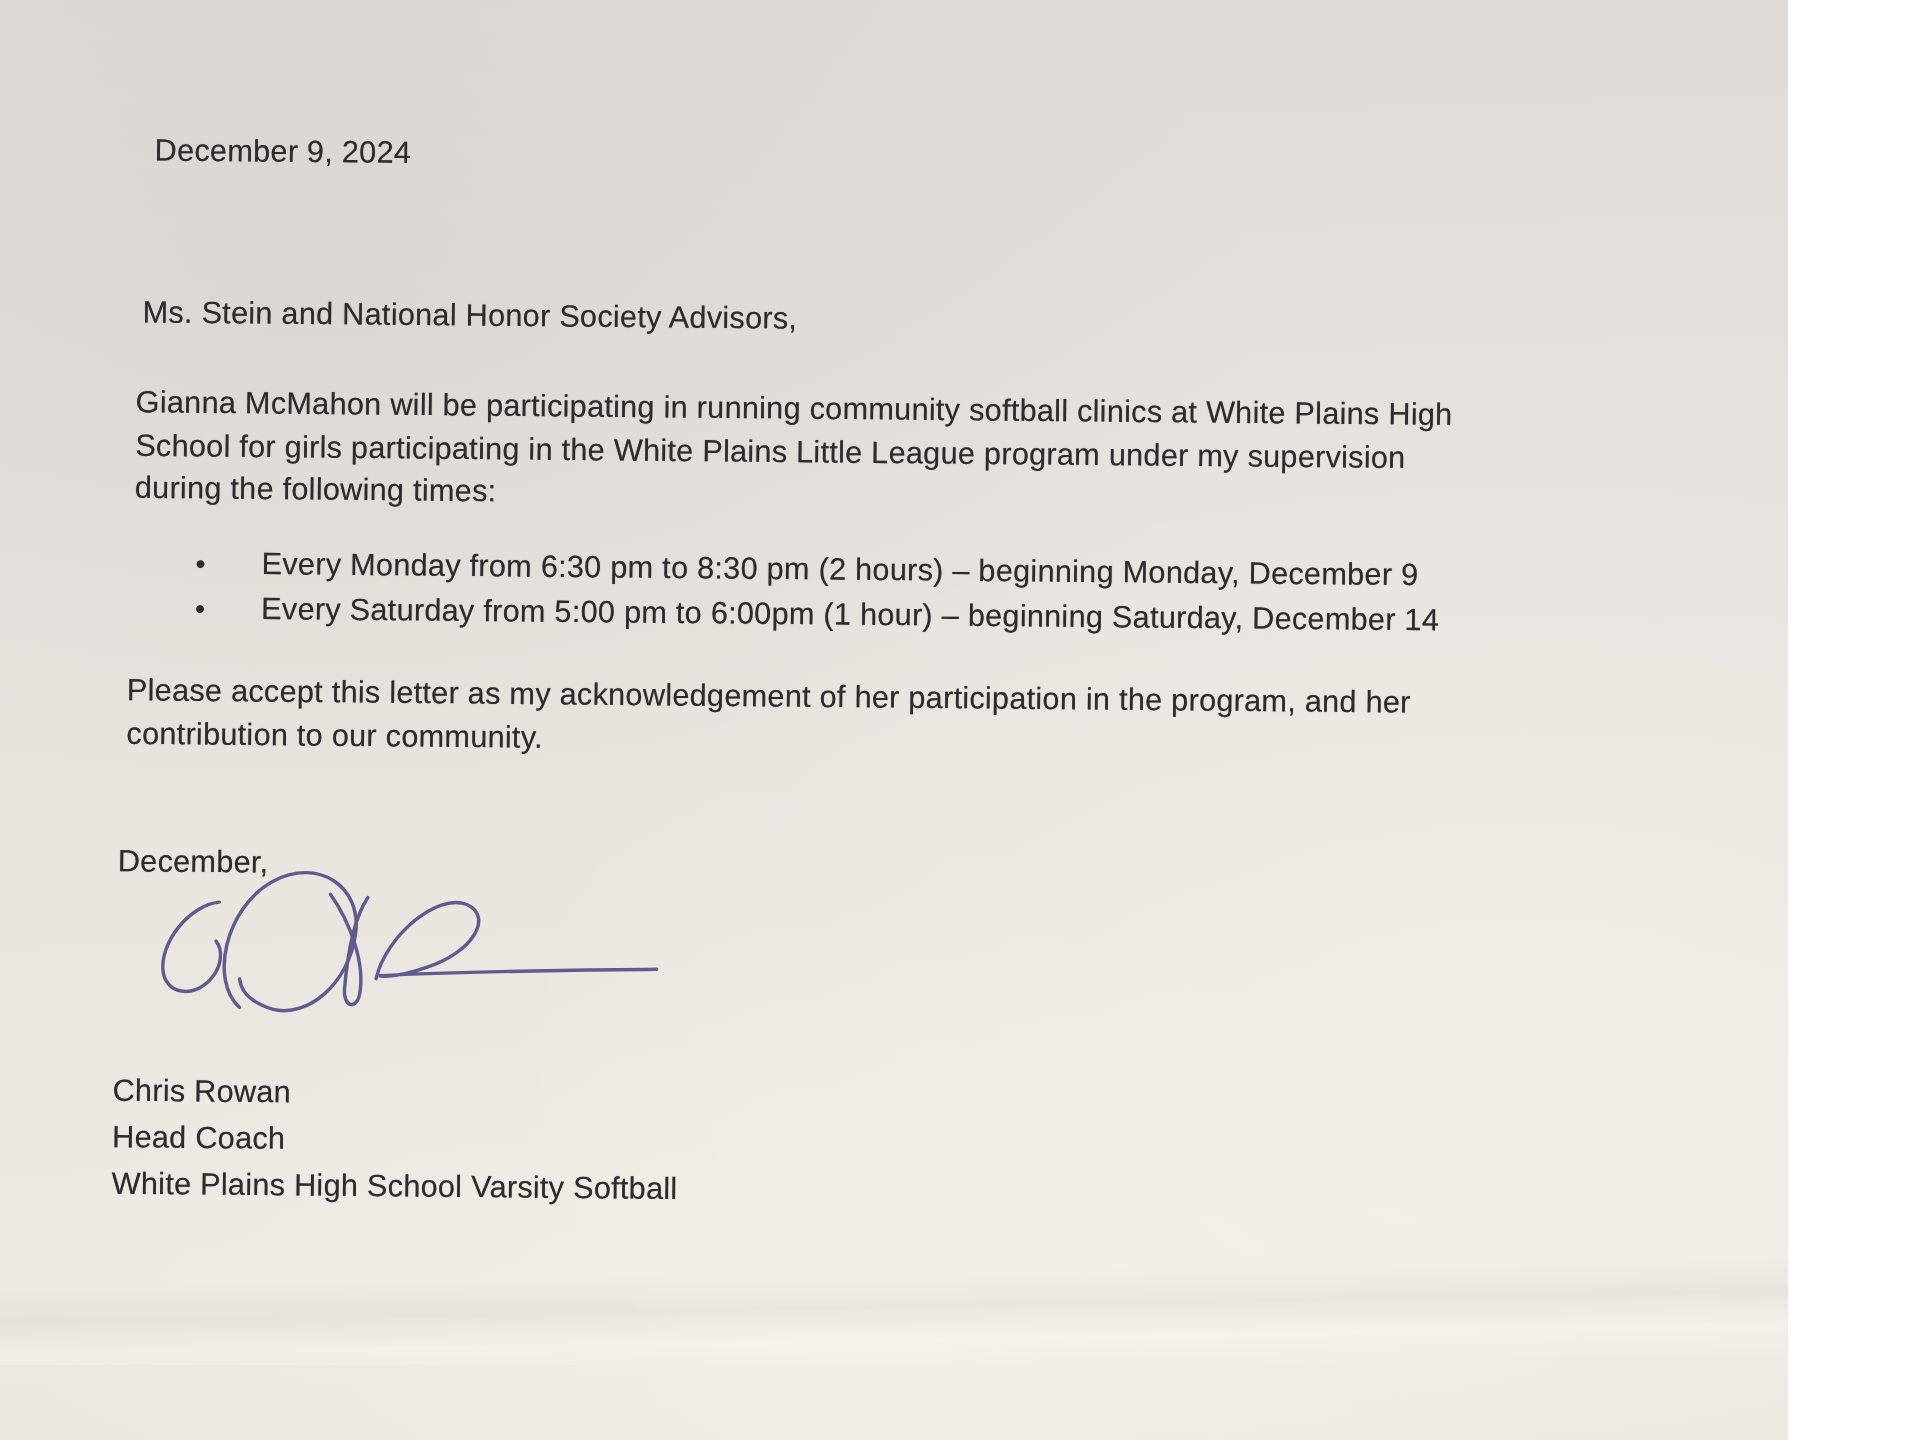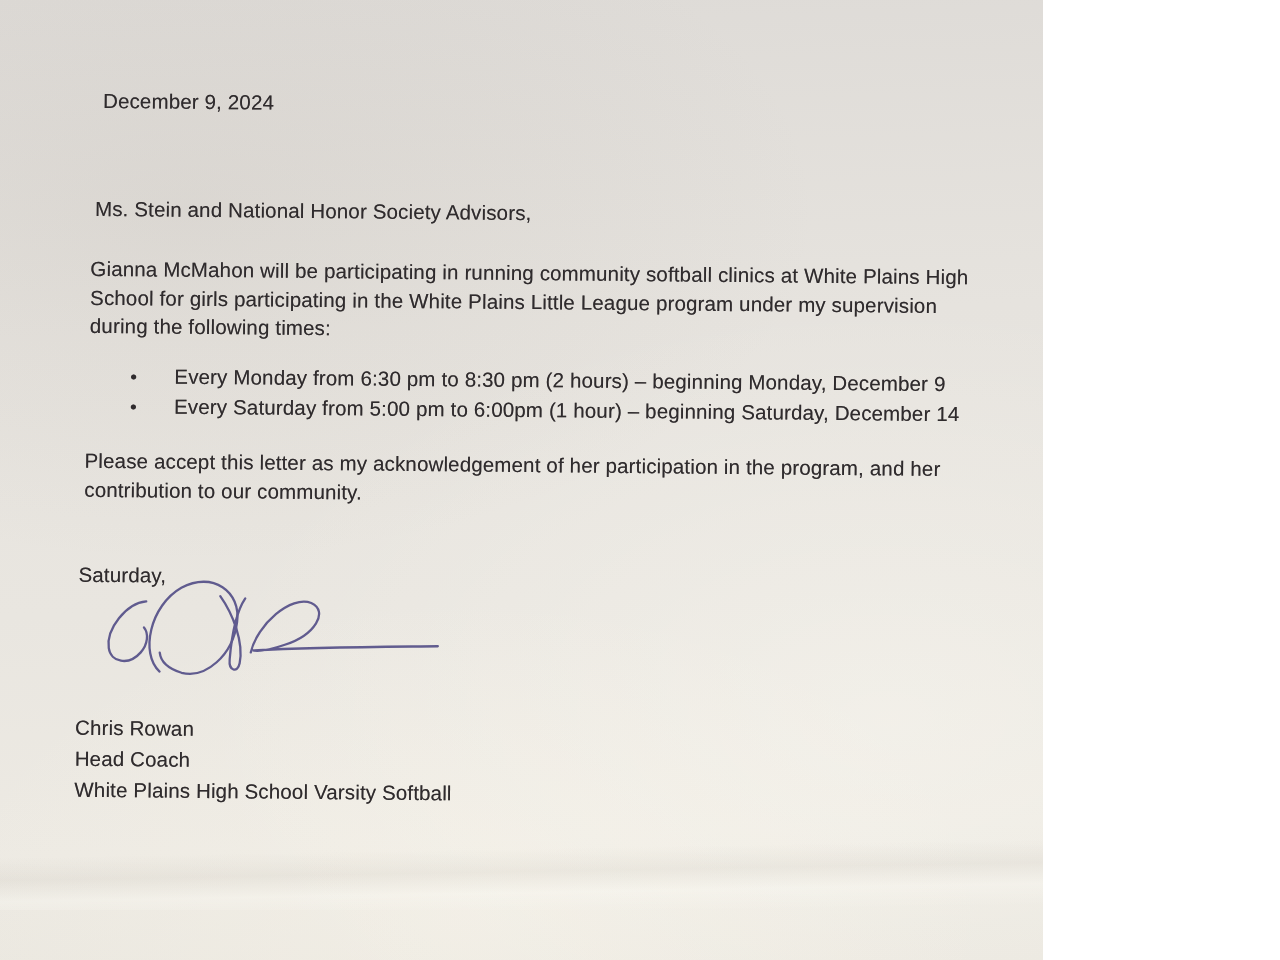--- a/index.html
+++ b/index.html
@@ -5,21 +5,21 @@
   html, body {
     margin: 0;
     padding: 0;
     width: 1280px;
     height: 960px;
     overflow: hidden;
     font-family: "Liberation Sans", sans-serif;
   }
   .photo {
     position: relative;
-    width: 1043px;
+    width: 1192px;
     height: 960px;
     background: #c9bfae;
     overflow: hidden;
   }
   
   .backdrop {
     position: absolute;
     top: 0; right: 0;
     width: 120px; height: 340px;
     background:
@@ -128,21 +128,21 @@
           <span class="bullet-marker">•</span>
           <span>Every Saturday from 5:00 pm to 6:00pm (1 hour) – beginning Saturday, December 14</span>
         </div>
       </div>
 
       <div class="block closing-para">
         <div>Please accept this letter as my acknowledgement of her participation in the program, and her</div>
         <div>contribution to our community.</div>
       </div>
 
-      <div class="block valediction">Saturday,</div>
+      <div class="block valediction">December,</div>
 
       <div class="block signature-wrap">
         <svg width="360" height="118" viewBox="0 0 360 118">
           <g fill="none" stroke="#4d4883" stroke-width="2.3" stroke-linecap="round" opacity="0.88">
 
             <path d="M 52,30 C 32,32 12,58 15,77 C 17,91 35,95 47,81 C 54,73 55,62 50,56"></path>
 
             <path d="M 66,100 C 46,82 56,34 87,16 C 118,-1 147,19 143,50 C 139,83 112,107 88,101 C 75,97 67,90 66,81"></path>
 
             <path d="M 126,24 C 139,42 150,70 146,91 C 144,101 135,99 136,87 C 138,60 143,38 151,26"></path>

